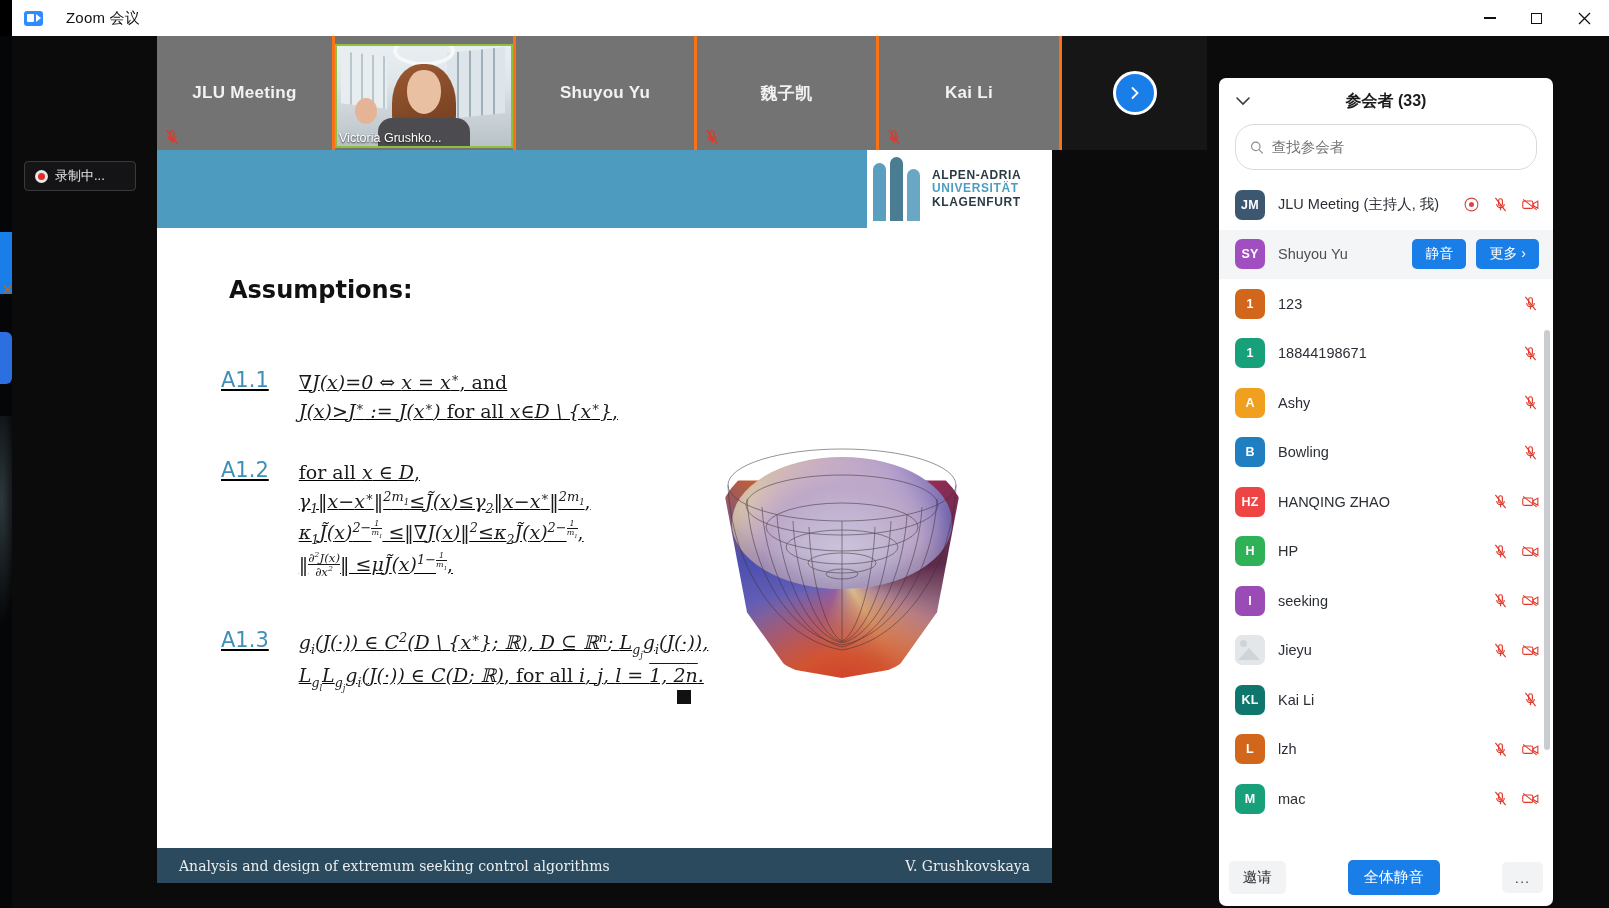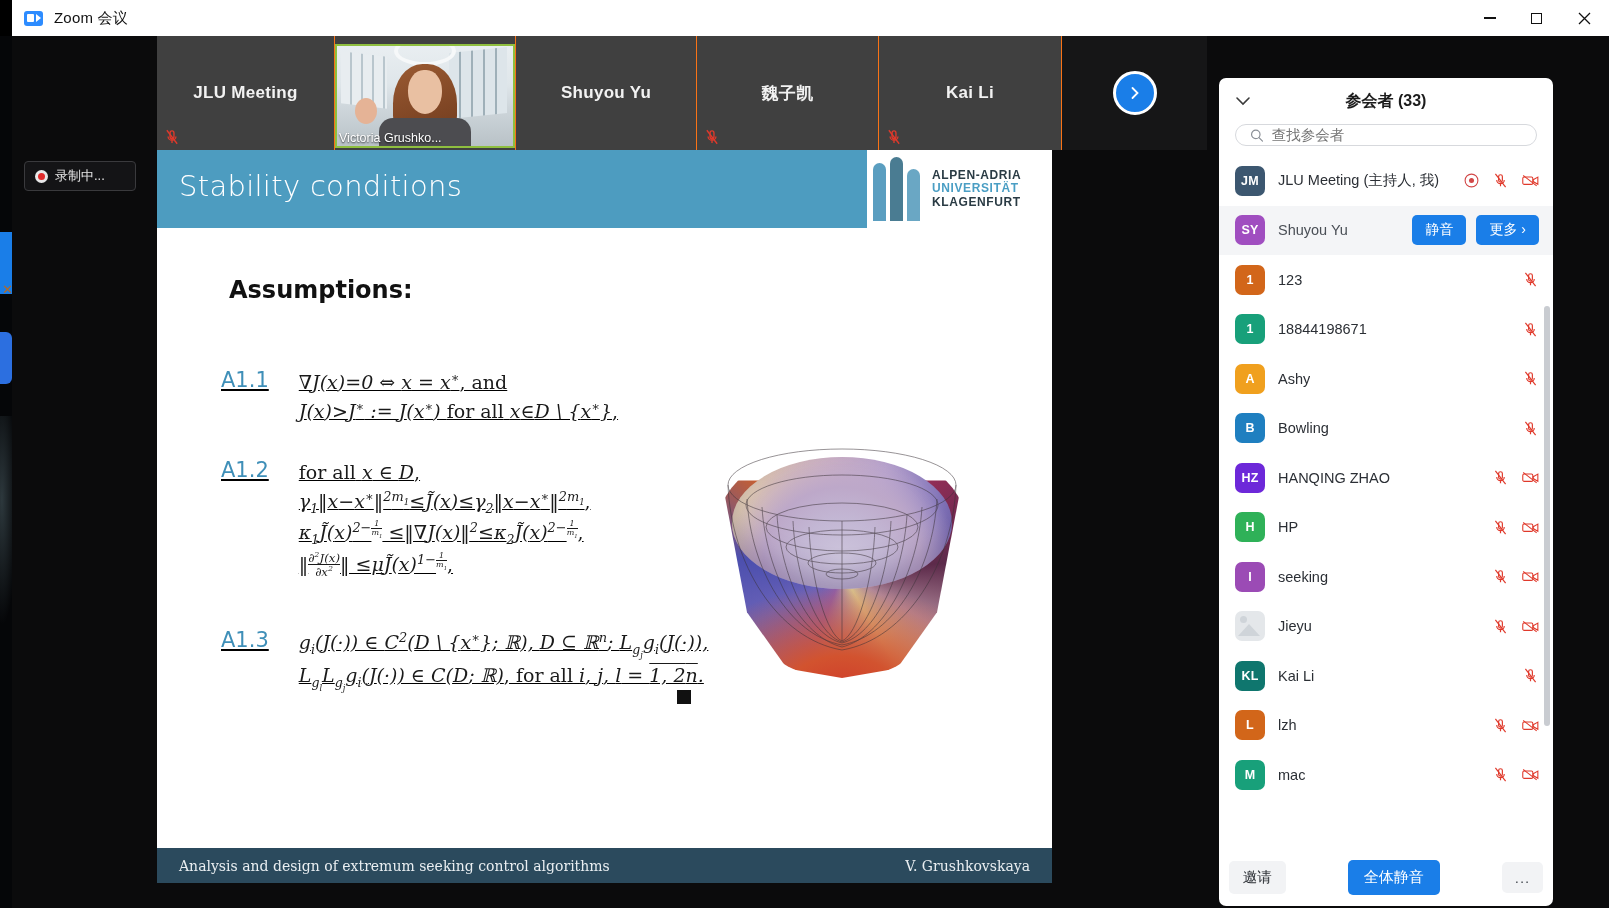--- a/index.html
+++ b/index.html
@@ -18,21 +18,21 @@
   .bg-glyph { position: absolute; left: 2px; top: 246px; color: #b06a2a; font-size: 13px; }
   .bg-smoke { position: absolute; left: 0; top: 380px; width: 18px; height: 210px;
               background: radial-gradient(ellipse at 10% 40%, rgba(120,150,160,.35), rgba(0,0,0,0) 70%); }
 
   
   .zoom-win { position: absolute; left: 12px; top: 0; width: 1597px; height: 908px; }
 
   
   .titlebar {
     position: absolute; left: 0; top: 0; width: 1597px; height: 36px;
-    background: #ffffff; display: flex; align-items: center;
+    background: #ffffff; display: flex; align-items: center; gap: 12px;
   }
   .title-icon {
     width: 19px; height: 15px; margin-left: 12px; border-radius: 3px;
     background: #2d8cff; position: relative;
   }
   .title-icon::after {
     content: ""; position: absolute; right: 2px; top: 3px;
     border-left: 5px solid #fff; border-top: 4px solid transparent; border-bottom: 4px solid transparent;
   }
   .title-icon::before {
@@ -46,21 +46,21 @@
   .win-btn.close { width: 50px; }
   .sq { width: 11px; height: 11px; border: 1.4px solid #111; }
   .dash { width: 12px; height: 1.4px; background: #111; }
 
   
   .meeting-body { position: absolute; left: 0; top: 36px; width: 1597px; height: 872px; background: #0b0b0c; }
 
   
   .filmstrip { position: absolute; left: 145px; top: 0; width: 1050px; height: 114px; background: #1b1b1d;
                display: flex; }
-  .tile { position: relative; height: 114px; background: #404040; border-right: 1px solid #f97316;
+  .tile { position: relative; height: 114px; background: #737373; border-right: 3px solid #f97316;
           display: flex; align-items: center; justify-content: center; }
   .tile-name { color: #f2f2f2; font-size: 17px; font-weight: bold; letter-spacing: .3px; }
   .tile.w1 { width: 178px; }
   .tile.w2 { width: 181px; }
   .tile.w3 { width: 181px; }
   .tile.w4 { width: 182px; }
   .tile.w5 { width: 183px; }
   .tile.w6 { width: 145px; background: #161617; border-right: none; }
   .tile .mic-off {
     position: absolute; left: 7px; bottom: 4px; width: 16px; height: 18px;
@@ -170,21 +170,21 @@
   .foot-r { color: #e9eef1; font-size: 14px; margin-left: auto; margin-right: 22px; font-family: "DejaVu Serif", serif; }
 
   
   .panel { position: absolute; left: 1207px; top: 42px; width: 334px; height: 828px;
            background: #fff; border-radius: 7px; overflow: hidden; display: flex; flex-direction: column; }
   .panel-head { position: relative; height: 46px; display: flex; align-items: center; justify-content: center; }
   .panel-collapse { position: absolute; left: 14px; top: 13px; width: 20px; height: 20px;
                     display: flex; align-items: center; justify-content: center; color: #3a3a3a; }
   .panel-title { font-size: 16px; font-weight: bold; color: #1c1c1c; }
   .search-wrap { padding: 0 16px 10px; }
-  .search-box { height: 22px; border: 1px solid #d7d9dd; border-radius: 19px; display: flex; align-items: center;
+  .search-box { height: 46px; border: 1px solid #d7d9dd; border-radius: 19px; display: flex; align-items: center;
                 padding: 0 14px; gap: 8px; }
   .search-input { border: none; outline: none; font-size: 14.5px; color: #6a6f76; width: 100%;
                   font-family: "Liberation Sans", sans-serif; background: transparent; }
   .plist { flex: 1; overflow: hidden; position: relative; }
   .prow { height: 49.5px; display: flex; align-items: center; padding: 0 14px 0 16px; }
   .prow.hover { background: #f4f5f7; }
   .avatar { width: 30px; height: 30px; border-radius: 7px; color: #fff; font-size: 12.5px; font-weight: bold;
             display: flex; align-items: center; justify-content: center; flex: none; letter-spacing: .2px; }
   .avatar.photo { background: #e4e7ea; position: relative; overflow: hidden; }
   .avatar.photo::before { content: ""; position: absolute; left: 5px; top: 5px; width: 7px; height: 7px;
@@ -304,21 +304,20 @@
         <span class="rec-dot">
             <i></i>
           </span>
         <span class="rec-text">录制中...</span>
       </div>
 
       <div class="slide">
 
         <div class="slide-head">
           <div class="slide-band"></div>
-          <div class="slide-title">Stability conditions</div>
           <div class="logo">
             <div class="logo-bars">
               <i class="lb1"></i>
                 <i class="lb2"></i>
                 <i class="lb3"></i>
             </div>
             <div class="logo-text">
               <div class="lt1">ALPEN-ADRIA</div>
               <div class="lt2">UNIVERSITÄT</div>
               <div class="lt3">KLAGENFURT</div>
@@ -490,21 +489,21 @@
             <div class="picons">
               <svg class="icon-mic-off" viewBox="0 0 18 20">
                 <path d="M9 3.2 a2.2 2.2 0 0 1 2.2 2.2 v4.4 a2.2 2.2 0 0 1 -4.4 0 v-4.4 A2.2 2.2 0 0 1 9 3.2 Z
                          M4.6 9.3 a4.4 4.4 0 0 0 8.8 0 M9 14.2 v2.6" stroke="#e0392b" stroke-width="1.4" fill="none"></path>
                 <path d="M3 2.2 L15 17.8" stroke="#e0392b" stroke-width="1.4"></path>
               </svg>
             </div>
           </div>
 
           <div class="prow">
-            <div class="avatar" style="background:#6d28d9">HZ</div>
+            <div class="avatar" style="background:#ef4444">HZ</div>
             <div class="pname">HANQING ZHAO</div>
             <div class="picons">
               <svg class="icon-mic-off" viewBox="0 0 18 20">
                 <path d="M9 3.2 a2.2 2.2 0 0 1 2.2 2.2 v4.4 a2.2 2.2 0 0 1 -4.4 0 v-4.4 A2.2 2.2 0 0 1 9 3.2 Z
                          M4.6 9.3 a4.4 4.4 0 0 0 8.8 0 M9 14.2 v2.6" stroke="#e0392b" stroke-width="1.4" fill="none"></path>
                 <path d="M3 2.2 L15 17.8" stroke="#e0392b" stroke-width="1.4"></path>
               </svg>
               <svg class="icon-cam-off" viewBox="0 0 22 16">
                 <rect x="1" y="3.5" width="13" height="9.5" rx="1.8" stroke="#e0392b" stroke-width="1.4" fill="none"></rect>
                 <path d="M14.5 7 L20.5 3.6 v9.2 L14.5 9.4 Z" stroke="#e0392b" stroke-width="1.4" fill="none"></path>

